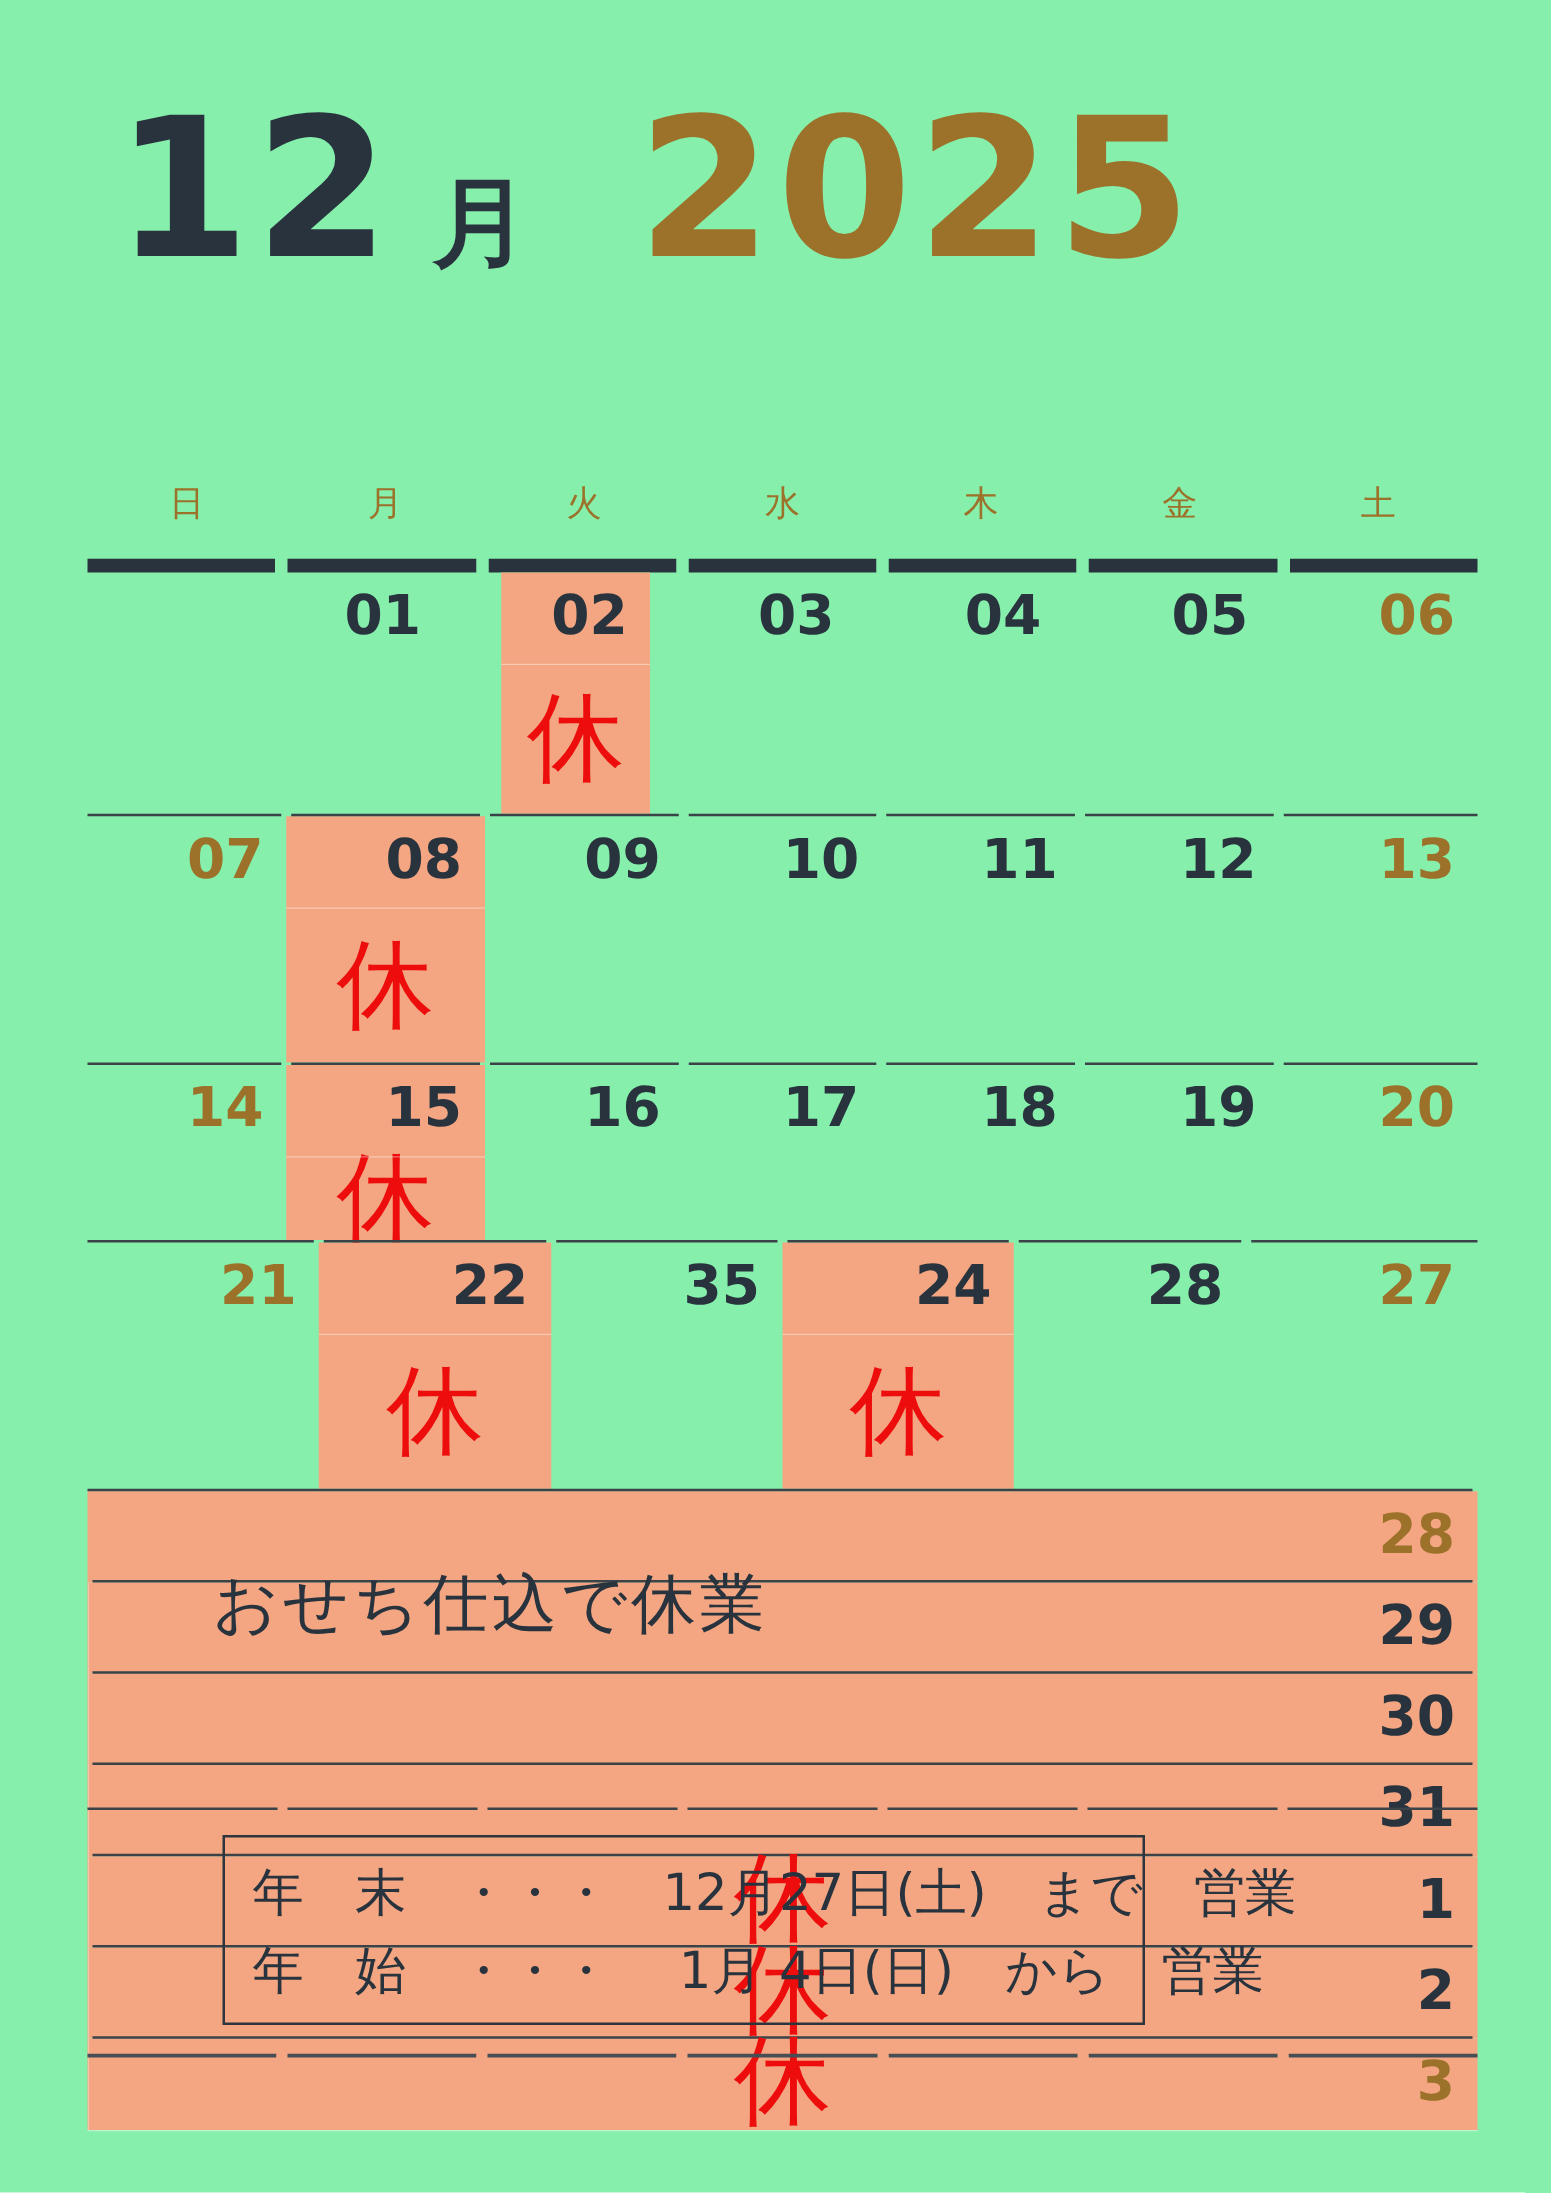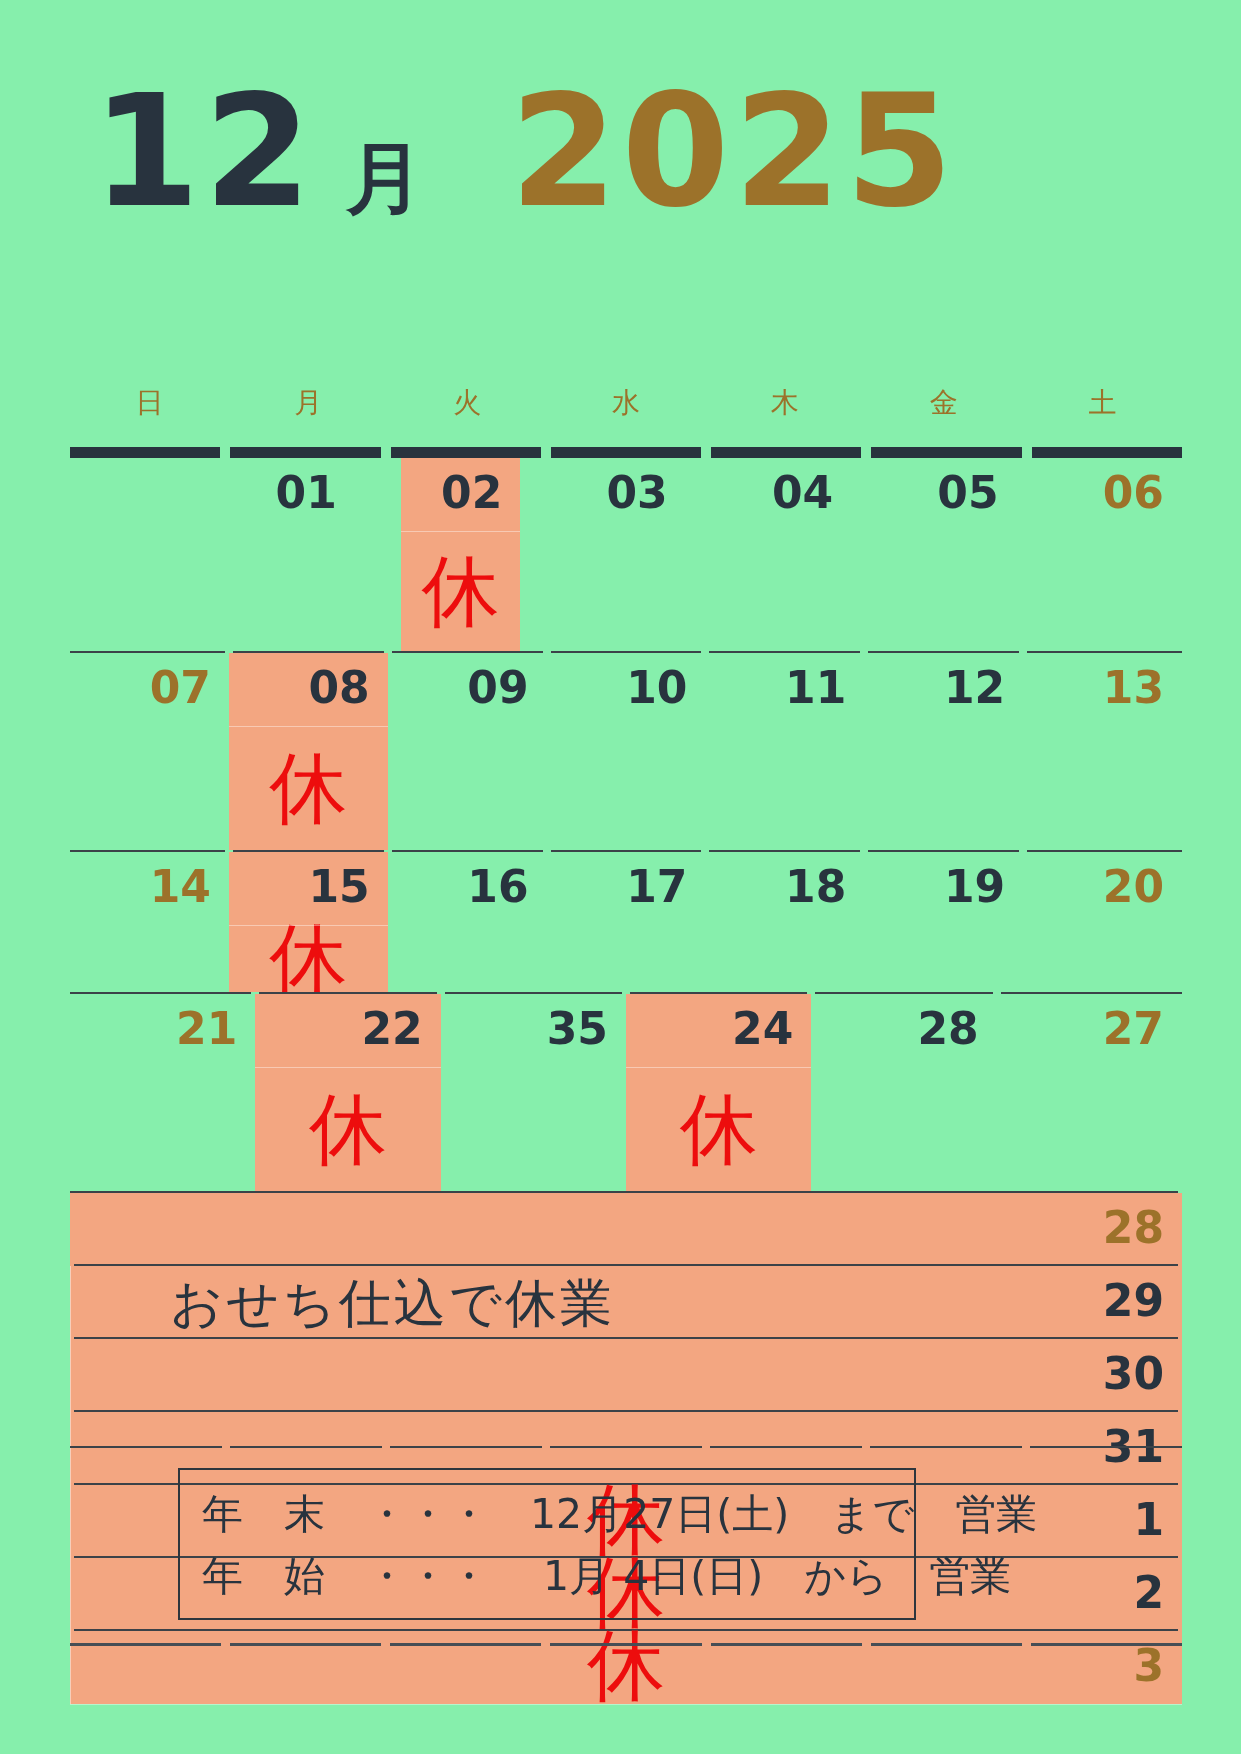--- a/index.html
+++ b/index.html
@@ -78,23 +78,23 @@
   .cell.wknd .date{color:var(--gold);}
 
   .note{
     position:absolute;left:0;right:0;top:73px;bottom:0;
     display:flex;align-items:center;justify-content:center;
     font-size:78px;color:var(--red);line-height:1;
   }
   .week.last-week .note{align-items:flex-end;padding-bottom:12px;}
 
   .banner{
-    position:absolute;left:100px;top:84px;
+    position:absolute;left:100px;top:60px;
     font-size:52px;color:var(--dark);
-    letter-spacing:3px;white-space:nowrap;line-height:1.2;font-family:Liberation Mono, monospace;
+    letter-spacing:3px;white-space:nowrap;line-height:1.2;
   }
 
   
   .grid-bottom-rule{
     position:absolute;left:70px;top:1446px;width:1112px;height:2px;
     display:flex;gap:8px;
   }
   .grid-bottom-rule i{flex:1;background:var(--rule);}
 
   

